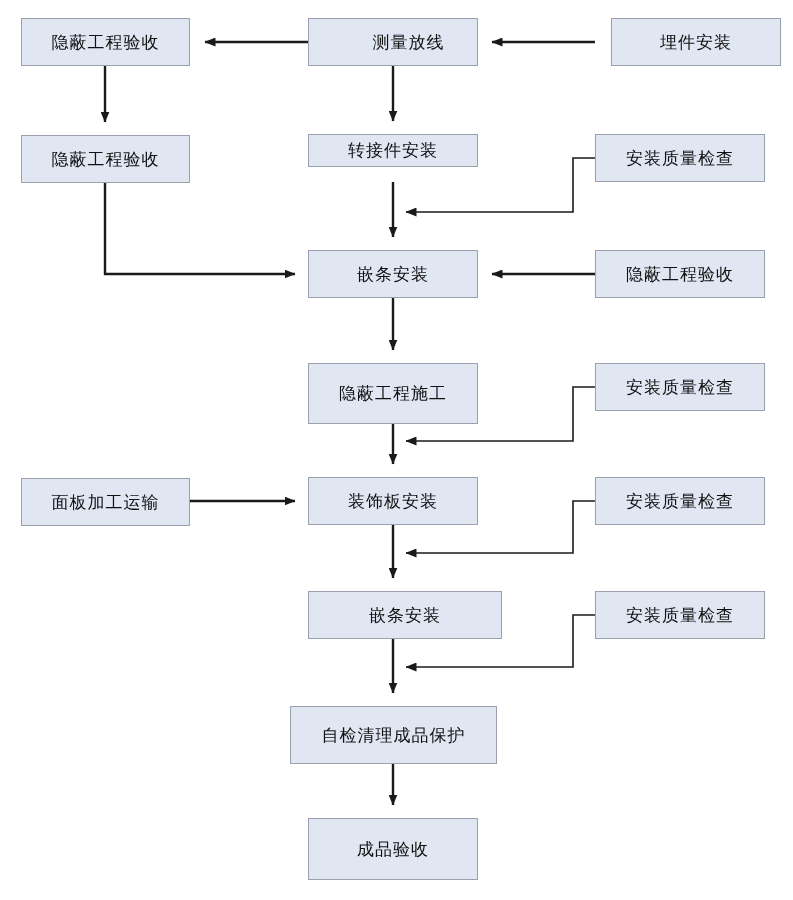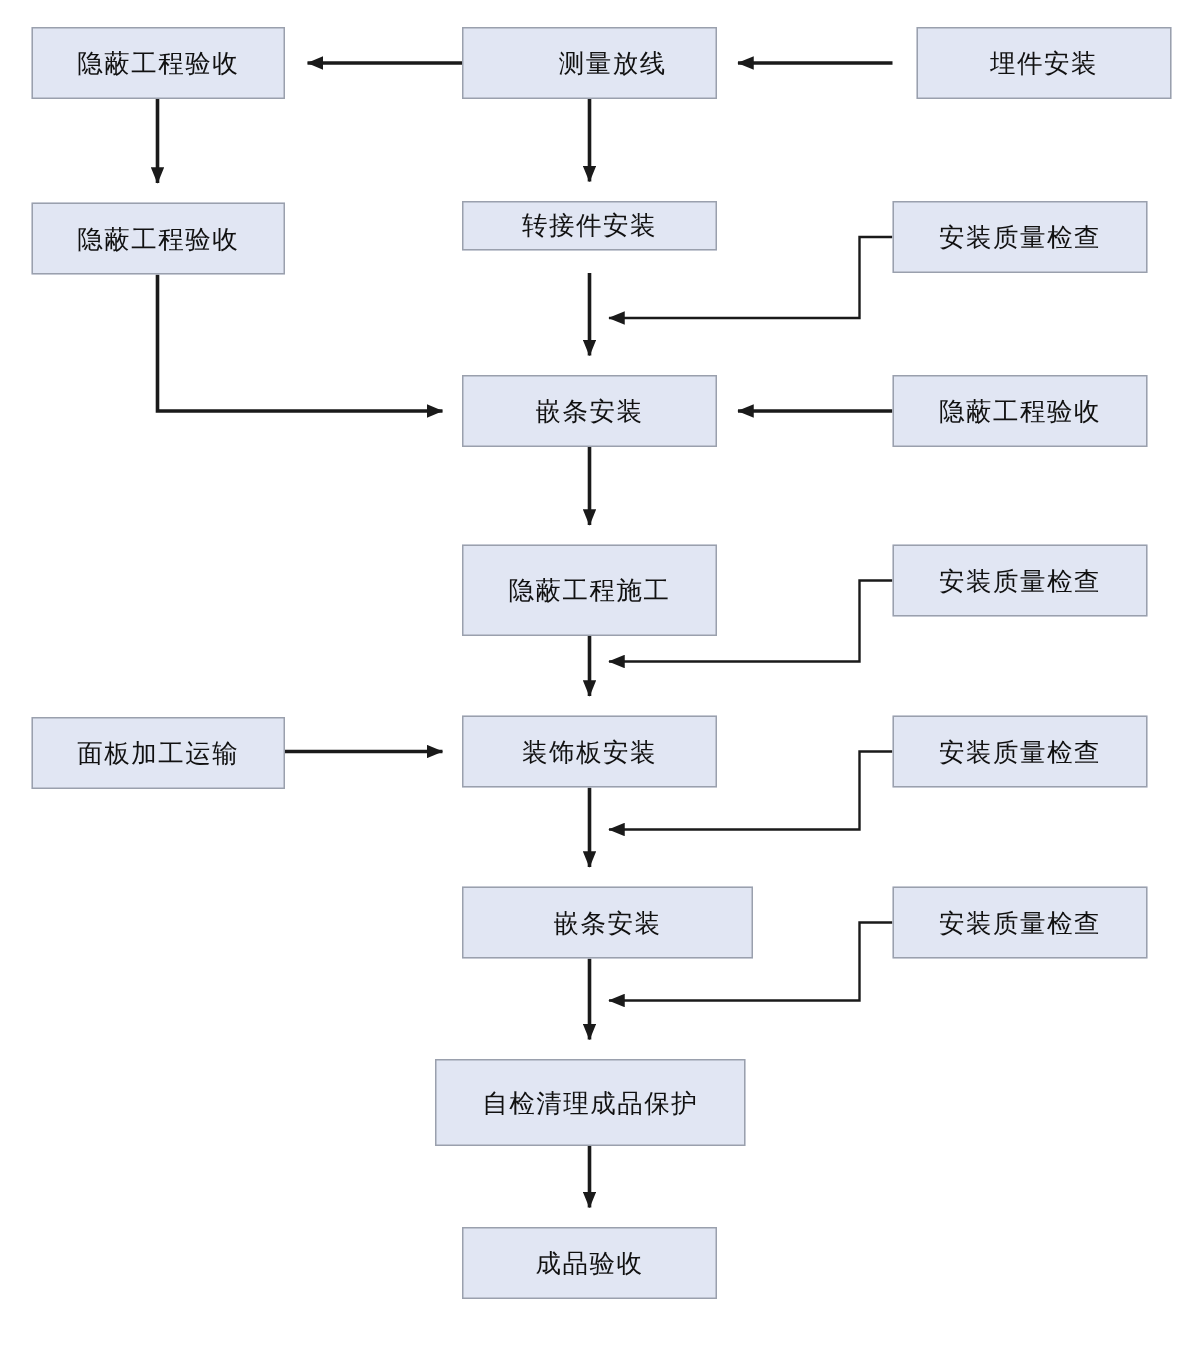--- a/index.html
+++ b/index.html
@@ -132,17 +132,17 @@
     <span class="node-label">嵌条安装</span>
   </div>
   <div class="node" style="left:595px;top:591px;width:170px;height:48px;">
     <span class="node-label">安装质量检查</span>
   </div>
 
   <div class="node" style="left:290px;top:706px;width:207px;height:58px;">
     <span class="node-label">自检清理成品保护</span>
   </div>
 
-  <div class="node" style="left:308px;top:818px;width:170px;height:48px;">
+  <div class="node" style="left:308px;top:818px;width:170px;height:62px;">
     <span class="node-label">成品验收</span>
   </div>
 
 </div>
 
 </body></html>

